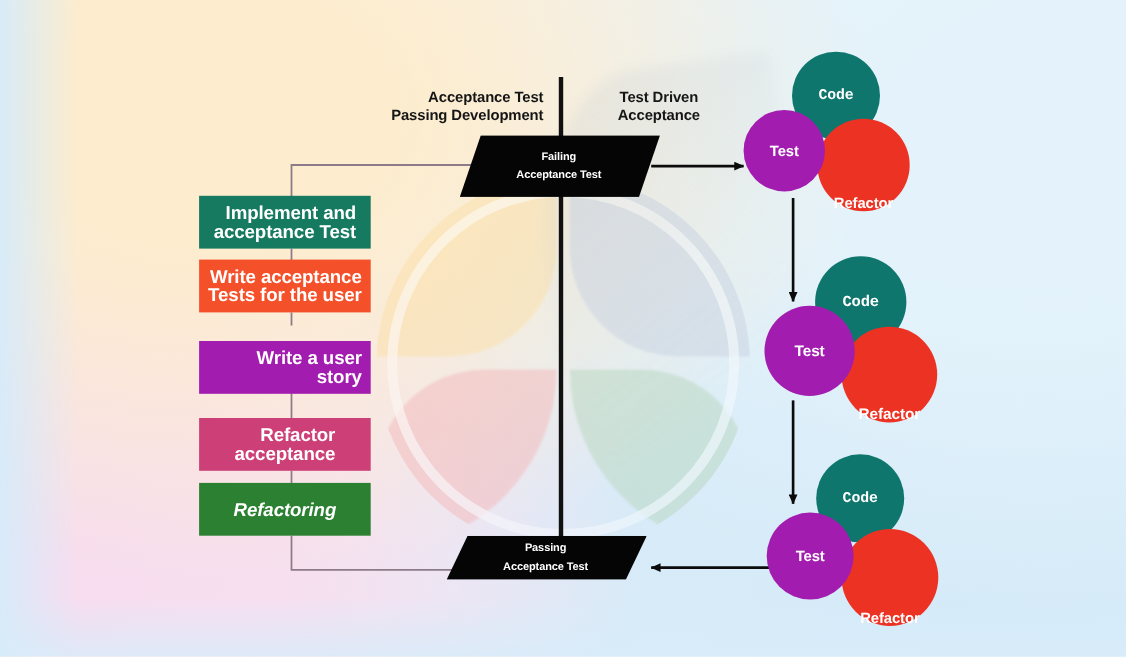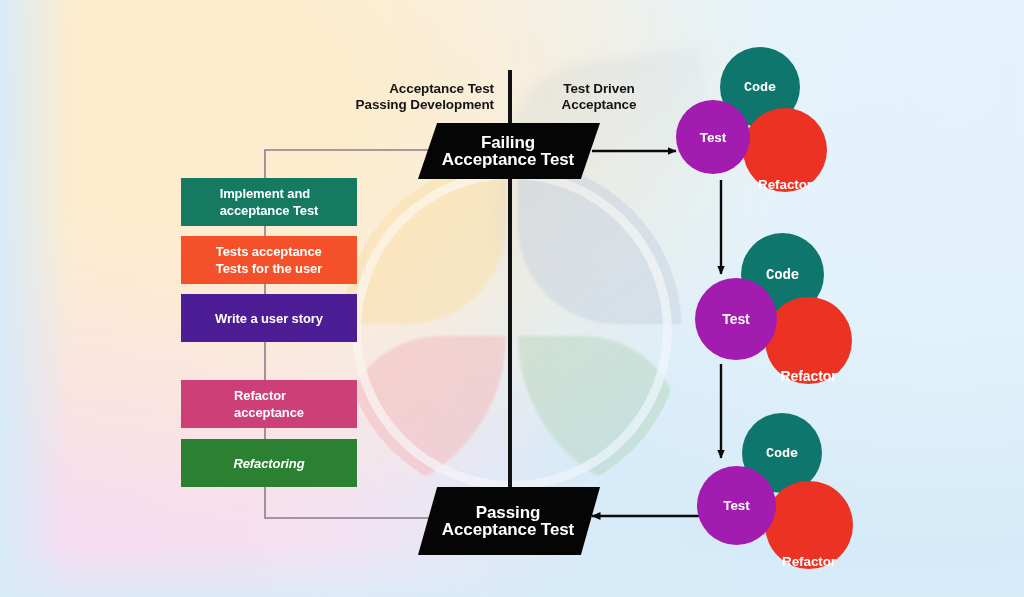--- a/index.html
+++ b/index.html
@@ -95,52 +95,52 @@
     line-height: 16px;
     letter-spacing: -0.1px;
   }
   #hdr-atdd { left: 352px; top: 81px; width: 142px; text-align: right; }
   #hdr-tdd  { left: 524px; top: 81px; width: 150px; text-align: center; }
 
   
   .stage-box {
     position: absolute;
     left: 181px;
-    width: 176px;
+    width: 156px;
     display: flex;
     align-items: center;
     justify-content: center;
-    text-align: left;
+    text-align: right;
     color: #ffffff;
-    font-size: 13px;
+    font-size: 17px;
     font-weight: bold;
     line-height: 17px;
     letter-spacing: -0.1px;
     box-sizing: border-box;
     padding: 0 8px;
   }
 
   
   .parallelogram {
     position: absolute;
     background: #050505;
     color: #ffffff;
     display: flex;
     align-items: center;
     justify-content: center;
     text-align: center;
-    font-size: 17px;
+    font-size: 10px;
     font-weight: bold;
     line-height: 17px;
     letter-spacing: -0.1px;
     clip-path: polygon(10.5% 0%, 100% 0%, 89.5% 100%, 0% 100%);
     box-sizing: border-box;
   }
   #para-failing { left: 418px; top: 123px; width: 182px; height: 56px; }
-  #para-passing { left: 418px; top: 487px; width: 182px; height: 68px; }
+  #para-passing { left: 406px; top: 487px; width: 182px; height: 40px; }
   .para-label { transform: translateX(-1px); }
 
   
   .cluster { position: absolute; }
   .circ {
     position: absolute;
     border-radius: 50%;
     display: flex;
     align-items: center;
     justify-content: center;
@@ -210,26 +210,26 @@
 
   <div class="stage-box" id="box-implement" style="top:178px; height:48px; background:#157a5f;">
     <div>
       <div>Implement and</div>
       <div>acceptance Test</div>
     </div>
   </div>
 
   <div class="stage-box" id="box-write-tests" style="top:236px; height:48px; background:#f4502a;">
     <div>
-      <div>Tests acceptance</div>
+      <div>Write acceptance</div>
       <div>Tests for the user</div>
     </div>
   </div>
 
-  <div class="stage-box" id="box-user-story" style="top:294px; height:48px; background:#4c1d95;">
+  <div class="stage-box" id="box-user-story" style="top:310px; height:48px; background:#a21caf;">
     <div>Write a user story</div>
   </div>
 
   <div class="stage-box" id="box-customer" style="top:380px; height:48px; background:#cd4077;">
     <div>
       <div>Refactor</div>
       <div>acceptance</div>
     </div>
   </div>
 

